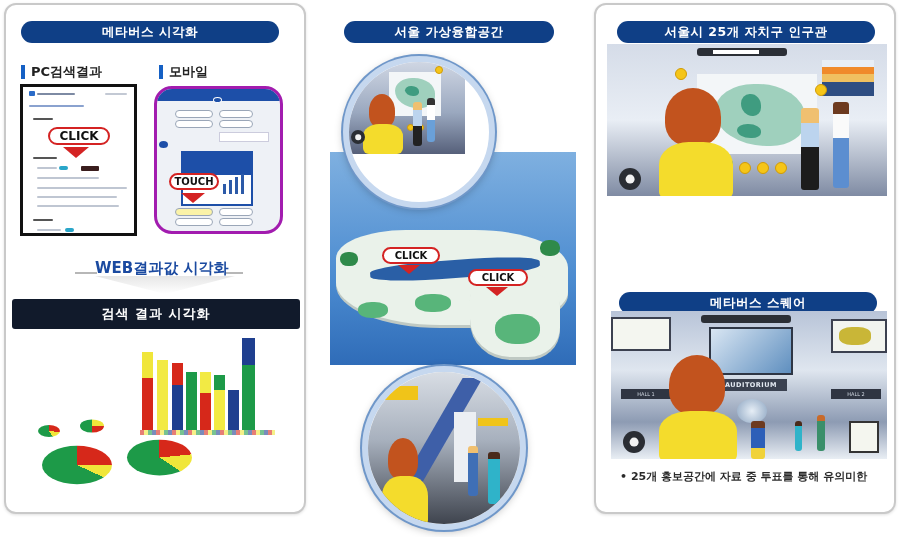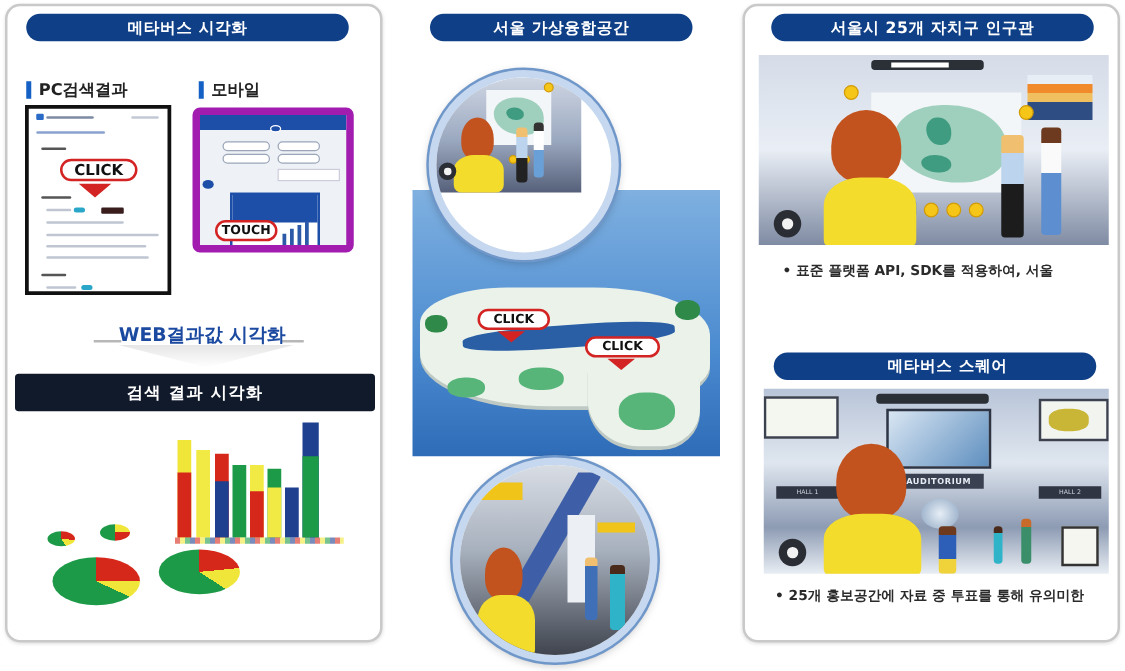--- a/index.html
+++ b/index.html
@@ -16,20 +16,21 @@
   .pill {
     position: absolute;
     height: 22px;
     border-radius: 11px;
     background: #0f3f86;
     color: #ffffff;
     font-size: 12.5px;
     font-weight: bold;
     display: flex; align-items: center; justify-content: center;
     letter-spacing: 0.5px;
+    margin-top: 10px;
   }
   .subhead {
     position: absolute;
     font-size: 13px; font-weight: bold; color: #222;
     display: flex; align-items: center; gap: 6px;
   }
   .subhead .bar { width: 4px; height: 14px; background: #1560c4; display:inline-block; }
 
   
   .pc-screen {
@@ -44,22 +45,22 @@
     font-family: "DejaVu Sans", sans-serif;
   }
   .arrow-down {
     position:absolute; width:0; height:0;
     border-left: 13px solid transparent; border-right: 13px solid transparent;
     border-top: 11px solid #d42323;
   }
 
   
   .tablet {
-    position:absolute; left:154px; top:86px; width:129px; height:116px;
-    border: 6px solid #a21caf; border-radius: 6px; background:#eef1f6; overflow:hidden;
+    position:absolute; left:154px; top:86px; width:129px; height:148px;
+    border: 3px solid #a21caf; border-radius: 18px; background:#eef1f6; overflow:hidden;
   }
   .tablet-top { position:absolute; left:0; top:0; right:0; height:12px; background:#1d4fa8; }
   .t-btn { position:absolute; height:8px; border:1px solid #9aa6b8; border-radius:4px; background:#fff; }
   .t-card { position:absolute; left:24px; top:62px; width:72px; height:55px; border:2px solid #1d4fa8; background:#fff; }
   .t-card-top { position:absolute; left:0; top:0; right:0; height:22px; background:#1d4fa8; }
   .t-bar { position:absolute; bottom:10px; width:3px; background:#2c5aa8; }
 
   
   .web-title {
     position:absolute; left:95px; top:259px; font-size:15px; font-weight:bold; color:#1b4aa0;
@@ -279,21 +280,20 @@
   <div class="emoji" style="left:150px; top:118px; width:12px; height:12px;"></div>
   <div class="emoji" style="left:168px; top:118px; width:12px; height:12px;"></div>
   <div style="position:absolute; left:114px; top:116px; width:12px; height:14px; background:#2f74d0; border-radius:3px;"></div>
   <div class="char-hair" style="left:58px; top:44px; width:56px; height:58px;"></div>
   <div class="char-body" style="left:52px; top:98px; width:74px; height:56px;"></div>
   <div class="person" style="left:194px; top:64px; width:18px; height:82px; background:linear-gradient(180deg,#f0c070 0 18%,#bcd4ee 18% 48%,#1c1c1c 48%);"></div>
   <div class="person" style="left:226px; top:58px; width:16px; height:86px; background:linear-gradient(180deg,#6d3a1f 0 14%,#fafafa 14% 42%,#5c8ed0 42%);"></div>
   <div class="joystick" style="left:12px; top:124px; width:22px; height:22px;"></div>
 </div>
 <div class="bullet" style="left:626px; top:207px; width:260px;">
-  <div><span>•</span> <span>표준 플랫폼 API, SDK를 적용하여, 서울</span></div>
 </div>
 
 <div class="pill" style="left:619px; top:282px; width:258px;padding-left:20px;">메타버스 스퀘어</div>
 <div class="photo" style="left:611px; top:311px; width:276px; height:148px; background:linear-gradient(180deg,#b8c4d8 0%,#dfe6ef 40%,#8d9bb3 75%,#e9eef4 100%);">
   <div style="position:absolute; left:90px; top:4px; width:90px; height:8px; background:#2b2f36; border-radius:3px;"></div>
   <div style="position:absolute; left:0; top:6px; width:60px; height:34px; background:#f4f6f0; border:2px solid #3c4150;"></div>
   <div style="position:absolute; left:98px; top:16px; width:84px; height:48px; background:linear-gradient(135deg,#d9e6f3,#5f8fbf); border:2px solid #2e3645;"></div>
   <div style="position:absolute; left:220px; top:8px; width:56px; height:34px; background:#f2f4ef; border:2px solid #3c4150;">
     <div style="position:absolute; left:6px; top:6px; width:32px; height:18px; background:#c9b637; border-radius:40%;"></div>
   </div>

